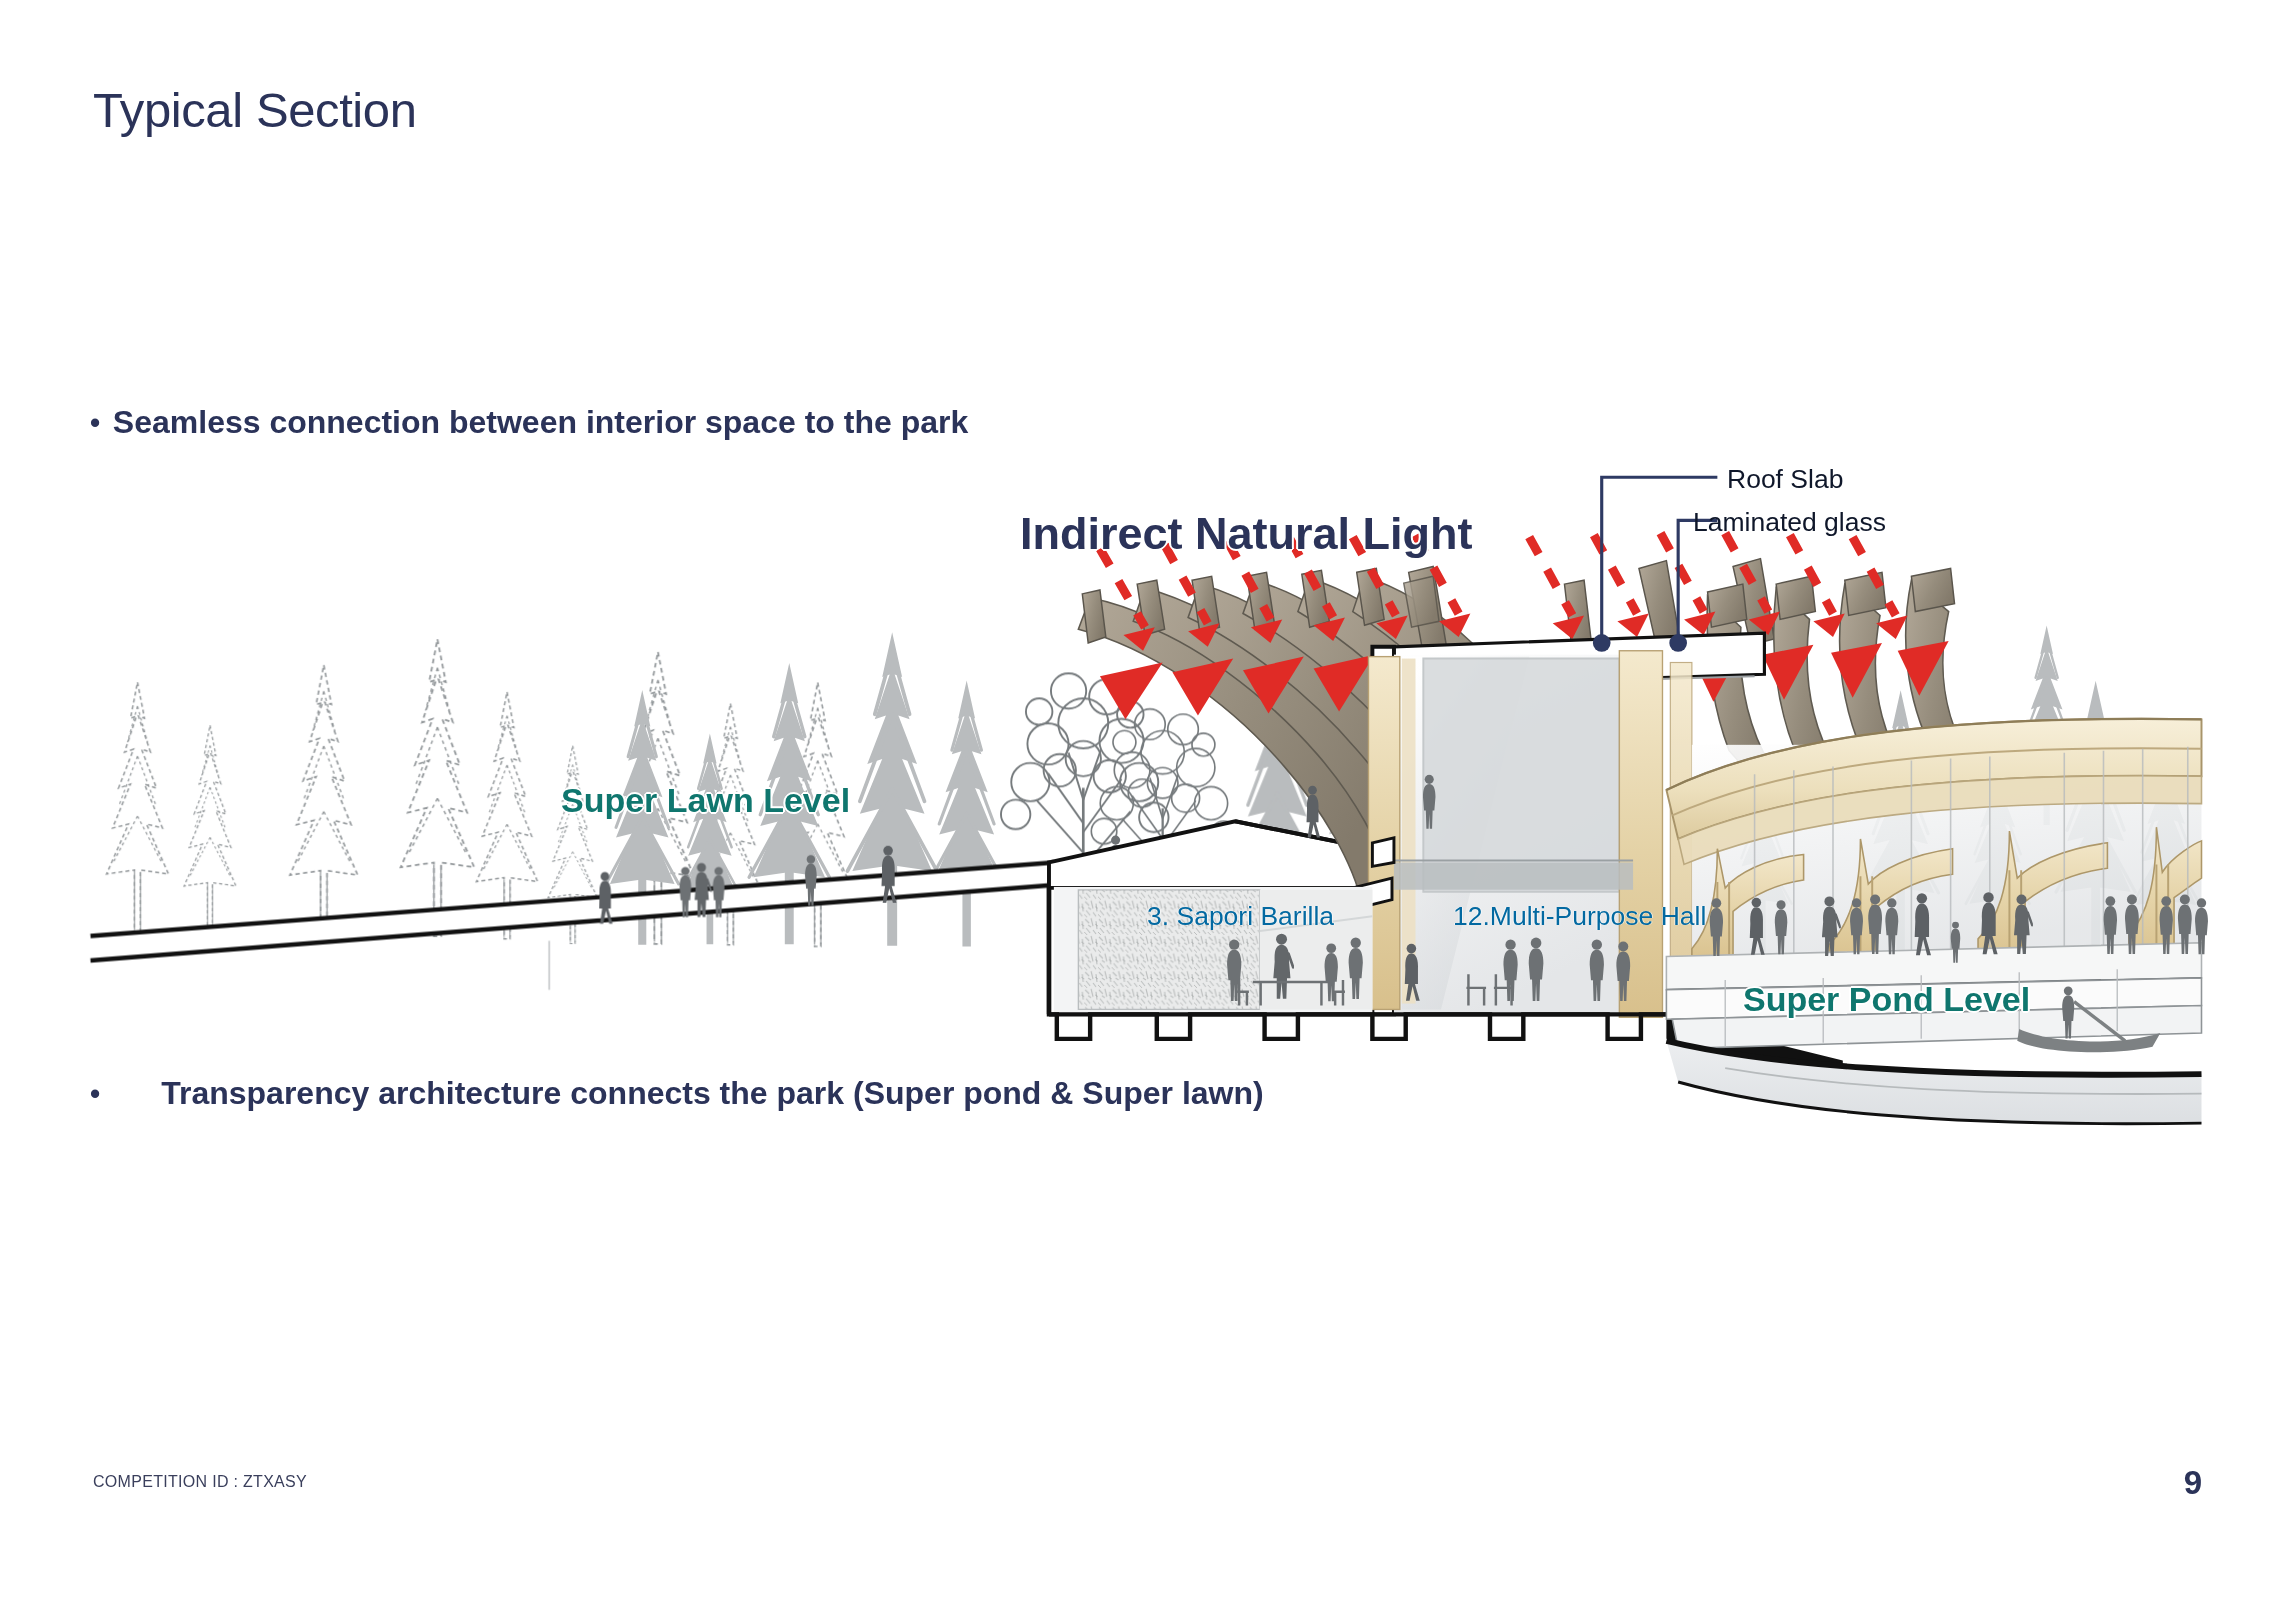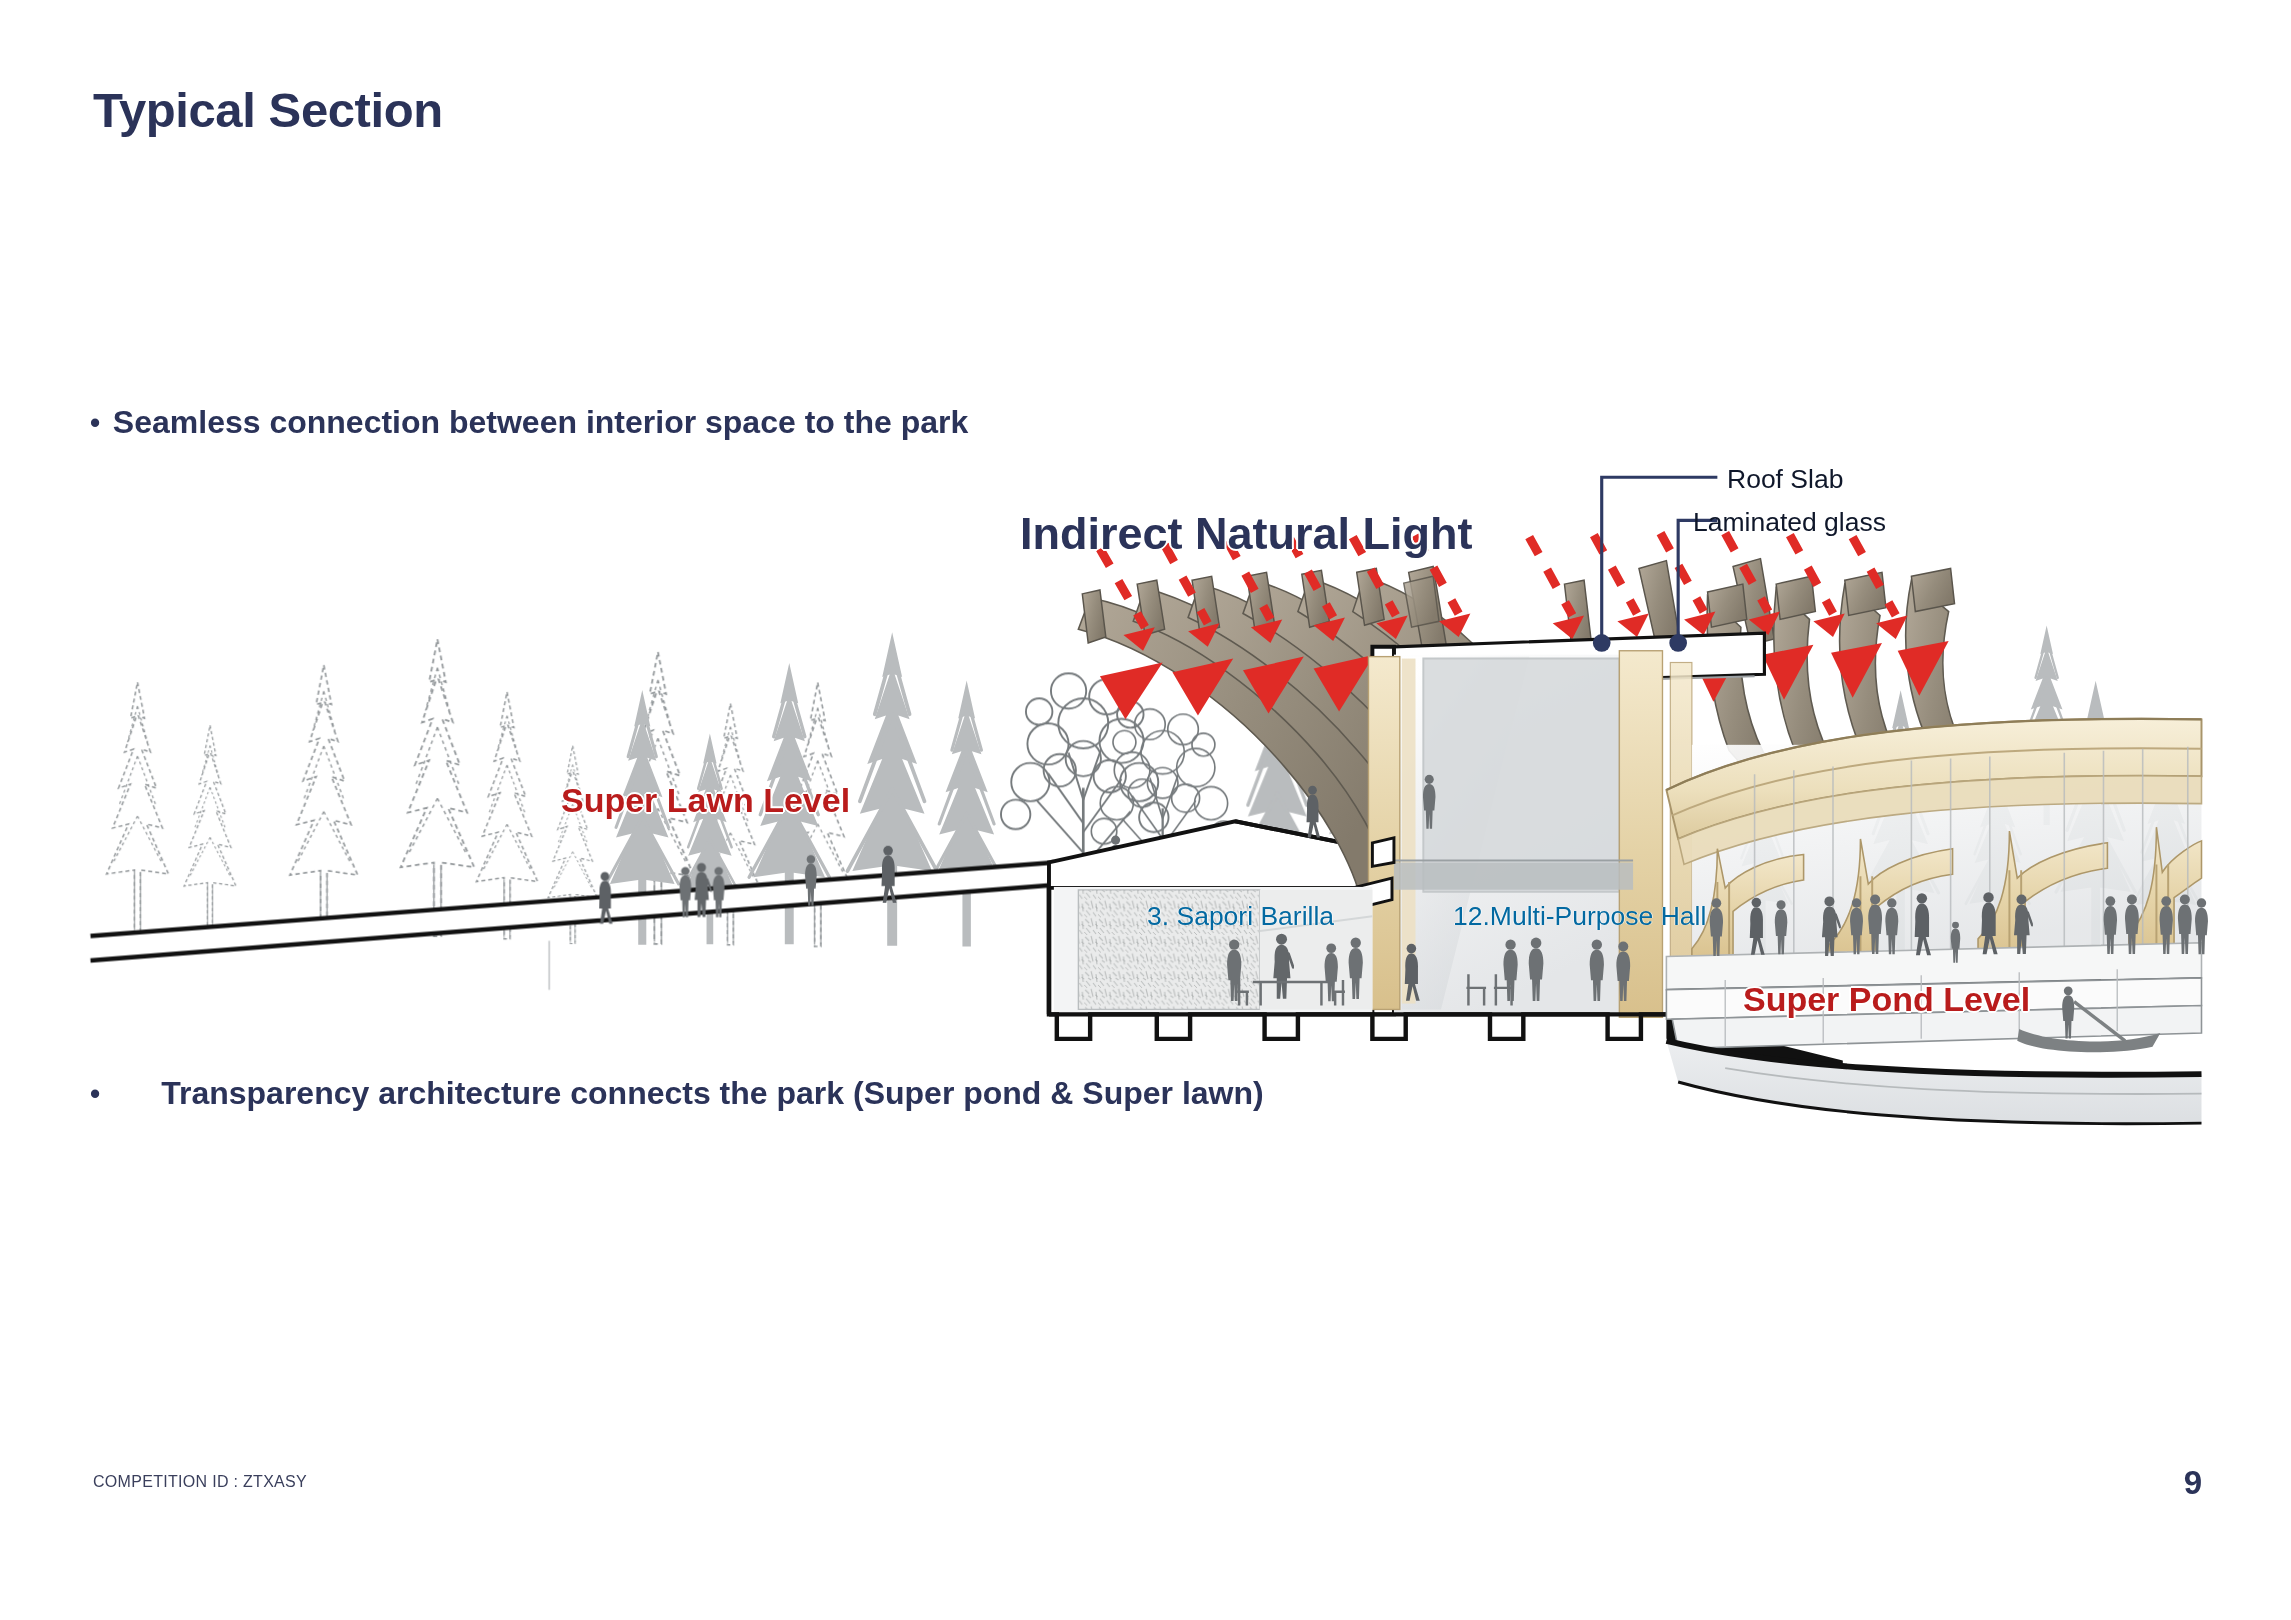--- a/index.html
+++ b/index.html
@@ -18,21 +18,21 @@
     background: #ffffff;
     overflow: hidden;
   }
 
   
   #page-title {
     position: absolute;
     left: 93px;
     top: 82px;
     font-size: 49px;
-    font-weight: bold;
+    font-weight: normal;
     color: #2b3359;
     letter-spacing: -0.4px;
     white-space: nowrap;
   }
   .bullet-row {
     position: absolute;
     display: flex;
     align-items: baseline;
     color: #2b3359;
     font-weight: bold;
@@ -75,21 +75,21 @@
     left: 0;
     top: 0;
     width: 2292px;
     height: 1620px;
   }
 
   
   .draw-label {
     position: absolute;
     font-weight: bold;
-    color: #b91c1c;
+    color: #0f766e;
     white-space: nowrap;
     text-shadow:
        2px 0 0 #fff, -2px 0 0 #fff, 0 2px 0 #fff, 0 -2px 0 #fff,
        1px 1px 0 #fff, -1px -1px 0 #fff, 1px -1px 0 #fff, -1px 1px 0 #fff;
   }
   #label-indirect-light {
     left: 1020px;
     top: 508px;
     font-size: 45px;
     color: #2b3359;

